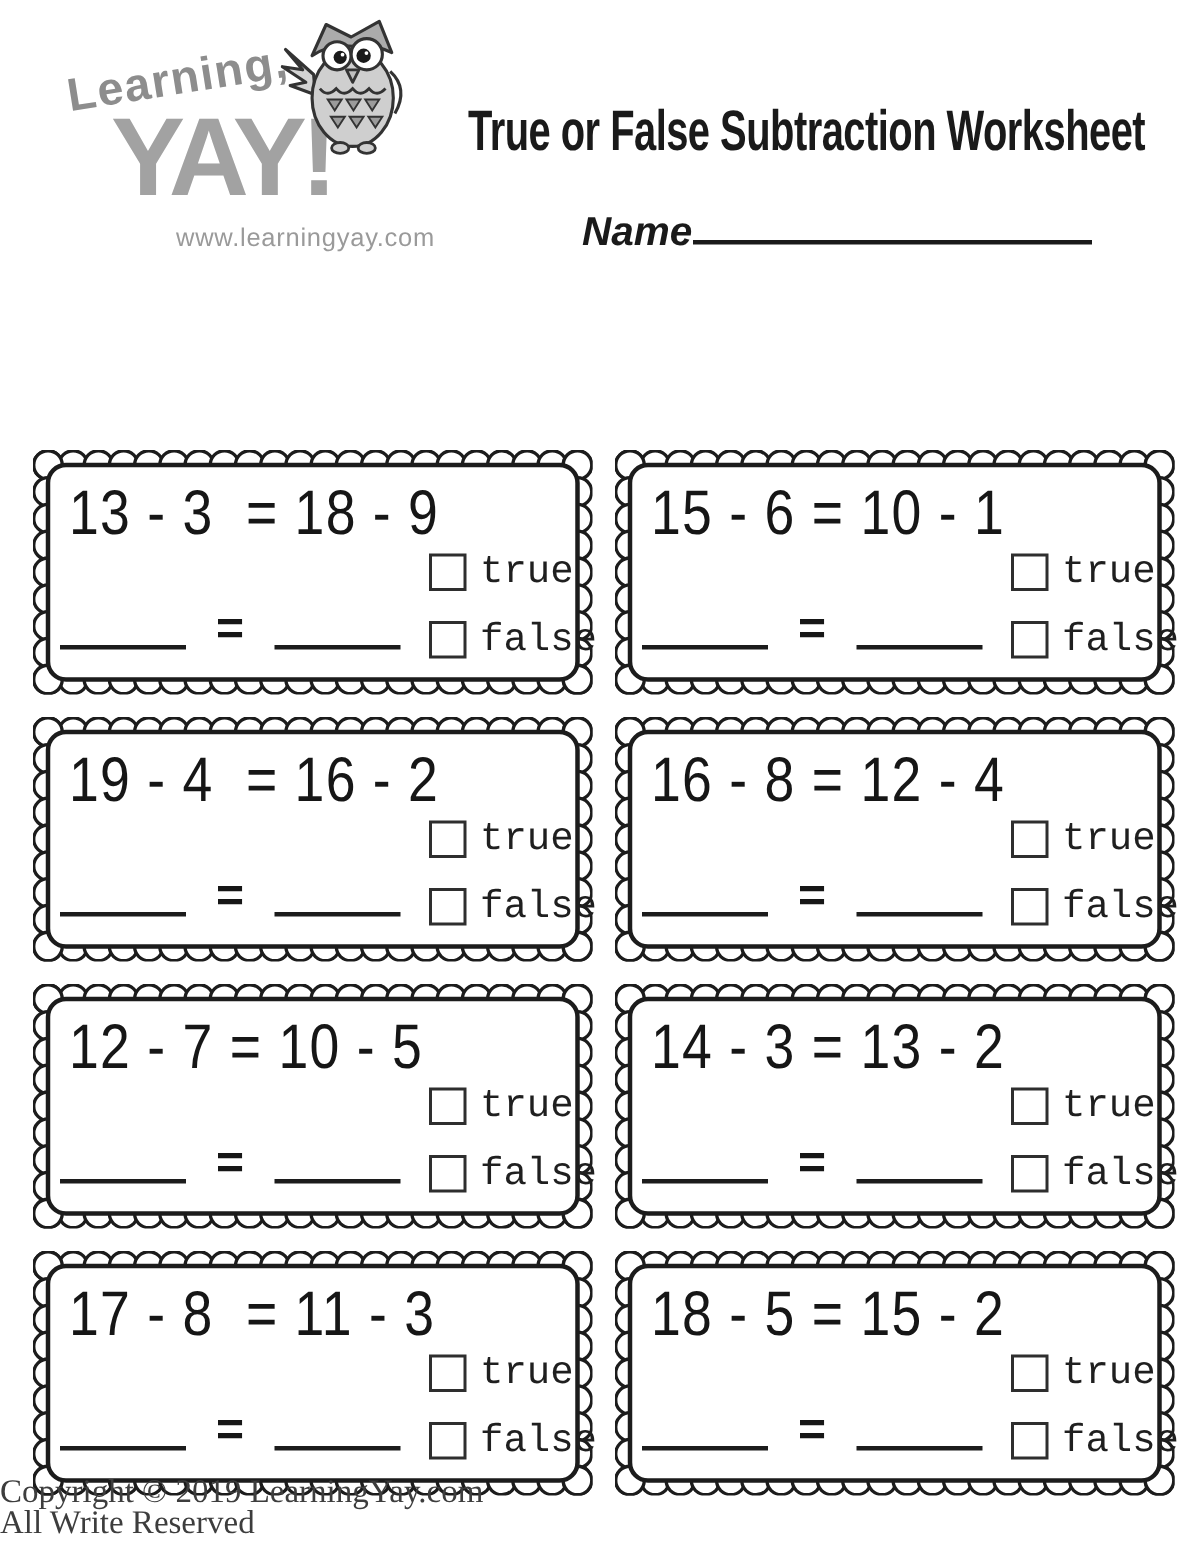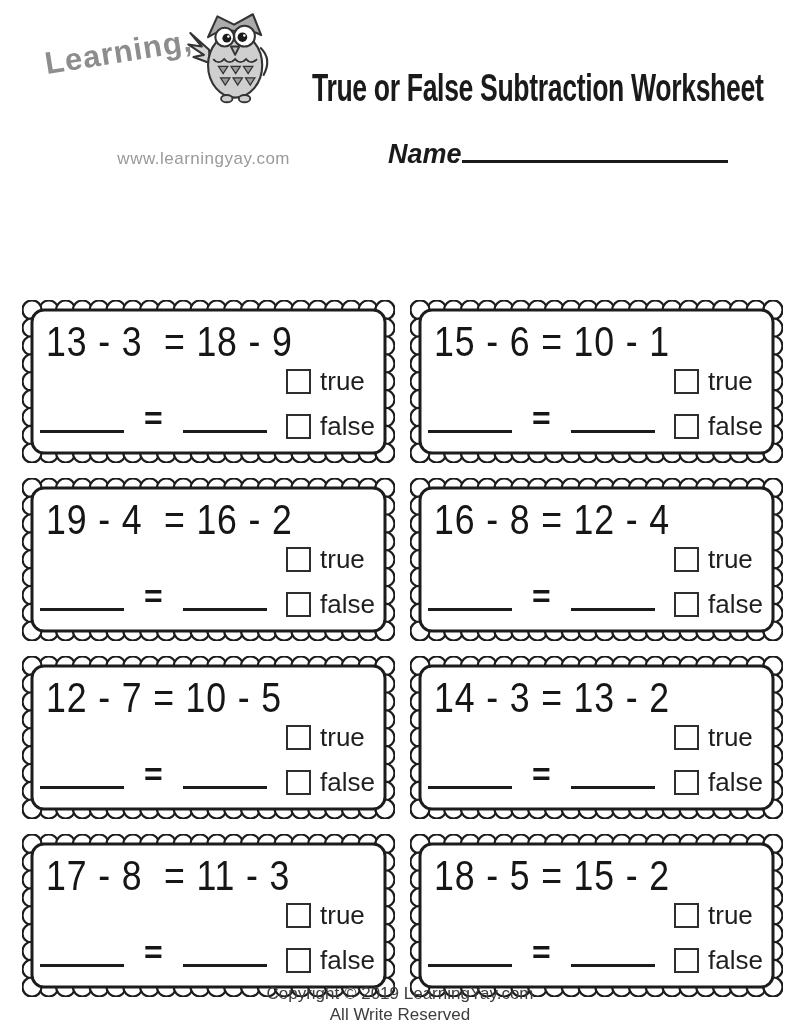--- a/index.html
+++ b/index.html
@@ -31,37 +31,38 @@
   
   .grid{position:absolute;left:22px;top:300px;display:grid;
         grid-template-columns:373px 373px;column-gap:17px;row-gap:5px;gap:15px;}
   .card{position:relative;width:373px;height:163px;}
   .scallop{position:absolute;left:0;top:0;width:100%;height:100%;}
   .equation{position:absolute;left:24px;top:18px;font-size:42px;letter-spacing:1px;
         white-space:pre;transform:scaleX(.85);transform-origin:left top;color:#161616;}
   .tf{position:absolute;left:264px;top:68px;display:flex;flex-direction:column;gap:19px;}
   .tf-row{display:flex;align-items:center;cursor:pointer;}
   .checkbox{width:21px;height:21px;border:2px solid #2e2e2e;background:#fff;flex:none;}
-  .tf-label{margin-left:9px;font-family:Liberation Sans, sans-serif;
+  .tf-label{margin-left:9px;font-family:Liberation Mono, monospace;
         font-size:26px;line-height:1;color:#1f1f1f;}
   .blanks{position:absolute;left:18px;top:102px;display:flex;align-items:flex-end;}
   .blank-line{width:84px;height:28px;border-bottom:3px solid #1c1c1c;}
   .blank-eq{font-size:32px;font-weight:bold;line-height:30px;margin:0 20px;color:#161616;}
 
   
-  .footer{position:absolute;left:0;right:0;top:983px;text-align:center;font-size:17px;
-        line-height:21px;color:var(--footer,#3d3d3d);}
+  .footer{position:absolute;left:0;right:0;top:983px;text-align:left;font-size:22px;
+        line-height:21px;color:var(--footer,#3d3d3d);font-family:Liberation Serif, serif;}
 </style>
 </head>
 <body>
 
 <div class="page">
 
   <div class="logo">
     <div class="logo-learning">Learning,</div>
+    <div class="logo-yay">YAY!</div>
     <svg class="owl" viewBox="0 0 88 96" aria-hidden="true">
       <path d="M22 40 L4 24 L15 37 L2 35 L17 45 L7 47 L23 53 Z" fill="#d4d4d4" stroke="#333" stroke-width="2" stroke-linejoin="round"></path>
       <ellipse cx="47" cy="55" rx="26" ry="31" fill="#cfcfcf" stroke="#333" stroke-width="2"></ellipse>
       <path d="M71 38 q12 11 3 27" fill="none" stroke="#333" stroke-width="2"></path>
       <path d="M21 28 L30 8 L46 16 L64 6 L72 26 Q60 20 47 22 Q33 20 21 28 Z" fill="#ababab" stroke="#333" stroke-width="2" stroke-linejoin="round"></path>
       <circle cx="37" cy="28" r="9" fill="#fff" stroke="#333" stroke-width="2"></circle>
       <circle cx="56" cy="27" r="10" fill="#fff" stroke="#333" stroke-width="2"></circle>
       <circle cx="39" cy="29" r="4.2" fill="#1a1a1a"></circle>
       <circle cx="54" cy="28" r="4.6" fill="#1a1a1a"></circle>
       <circle cx="40.5" cy="27.3" r="1.2" fill="#fff"></circle>

